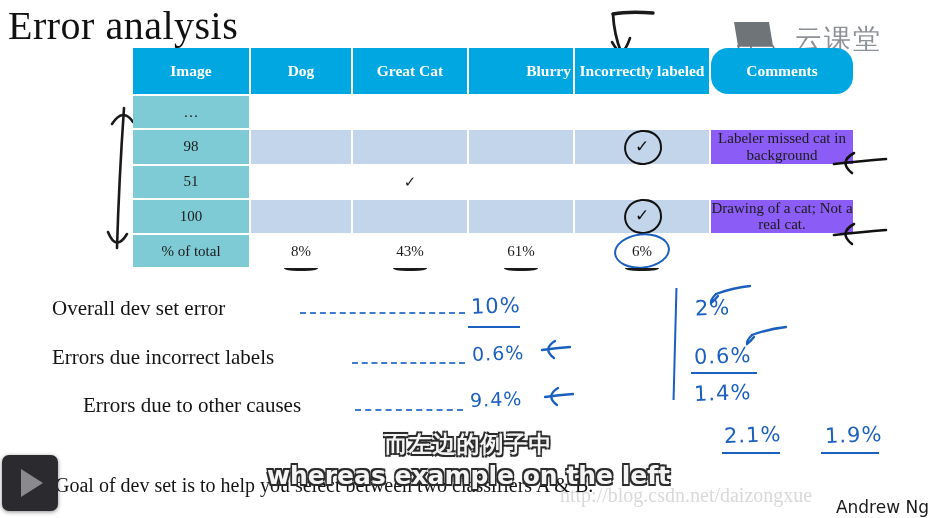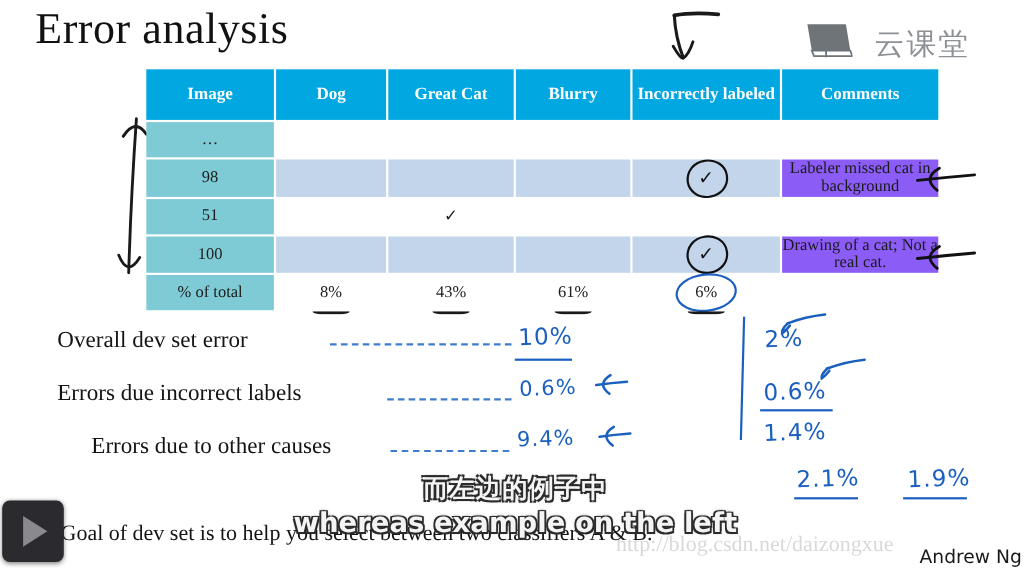--- a/index.html
+++ b/index.html
@@ -18,21 +18,20 @@
 
   
   #title {
     position: absolute;
     left: 8px;
     top: 2px;
     font-size: 40px;
     color: #111111;
     letter-spacing: 0.5px;
     font-family: "Liberation Serif", "DejaVu Serif", serif;
-    margin-left: 24px;
   }
 
   
   #logo {
     position: absolute;
     right: 55px;
     top: 20px;
     display: flex;
     align-items: center;
     gap: 20px;
@@ -41,21 +40,21 @@
     font-size: 27px;
     color: #8d9196;
     font-family: "DejaVu Sans", sans-serif;
     letter-spacing: 2px;
   }
 
   
   #tbl {
     position: absolute;
     left: 131px;
-    top: 61px;
+    top: 46px;
     width: 690px;
     border-collapse: separate;
     border-spacing: 2px 2px;
     table-layout: fixed;
   }
   #tbl th {
     background: #00A7E1;
     color: #ffffff;
     font-size: 15.5px;
     font-weight: bold;
@@ -81,23 +80,23 @@
   td.cmt {
     background: #8b5cf6;
     font-size: 12.5px;
     line-height: 1.12;
   }
   td.pct { background: transparent; position: relative; }
 
   .col-image   { width: 112px; }
   .col-dog     { width: 96px;  }
   .col-great   { width: 110px; }
-  .col-blurry  { width: 100px; }
+  .col-blurry  { width: 100px; text-align: right; }
   .col-incor   { width: 130px; }
-  .col-comment { width: 138px; }
+  .col-comment { width: 138px; border-radius: 17px; }
 
   
   .pen-underline {
     position: absolute;
     left: 50%;
     transform: translateX(-50%);
     bottom: -4px;
     width: 34px;
     height: 4px;
     border-bottom: 3px solid #1a1a1a;

